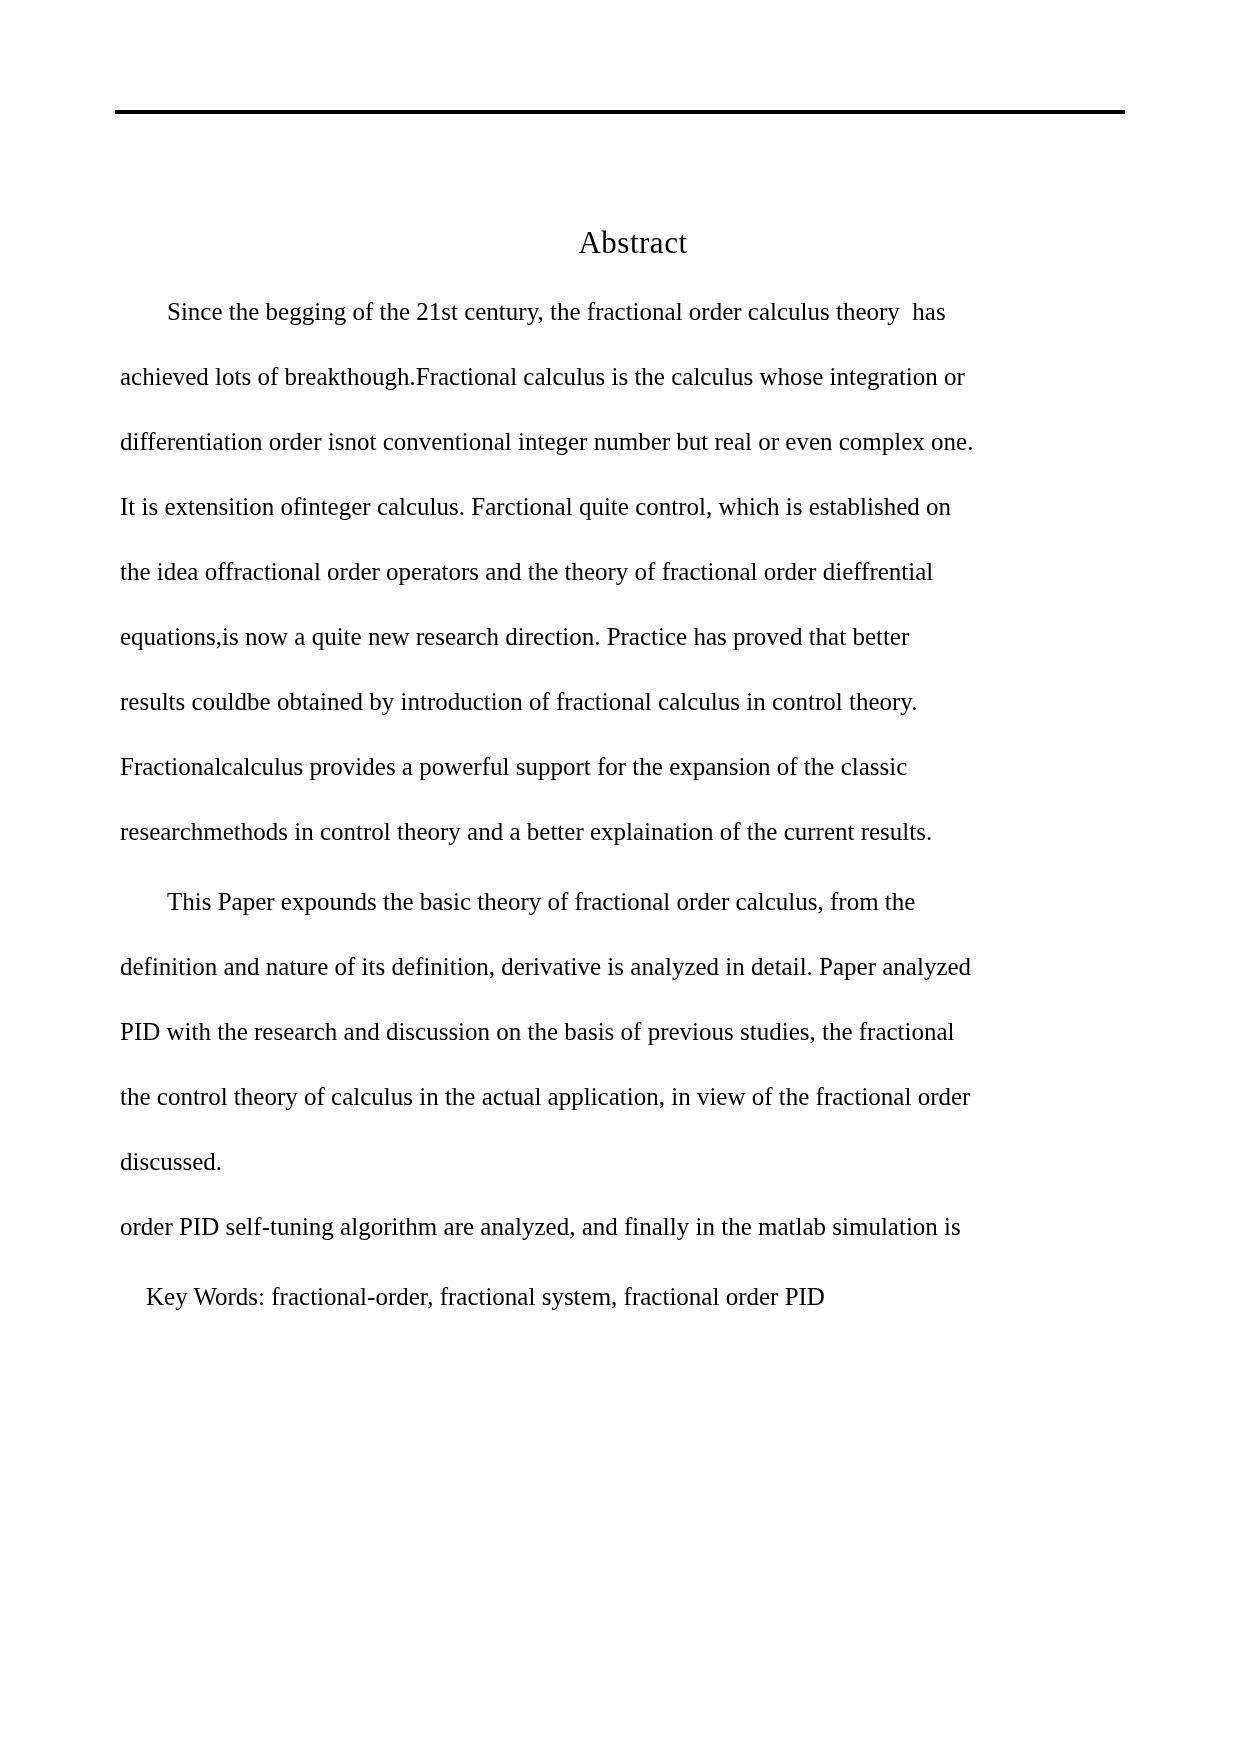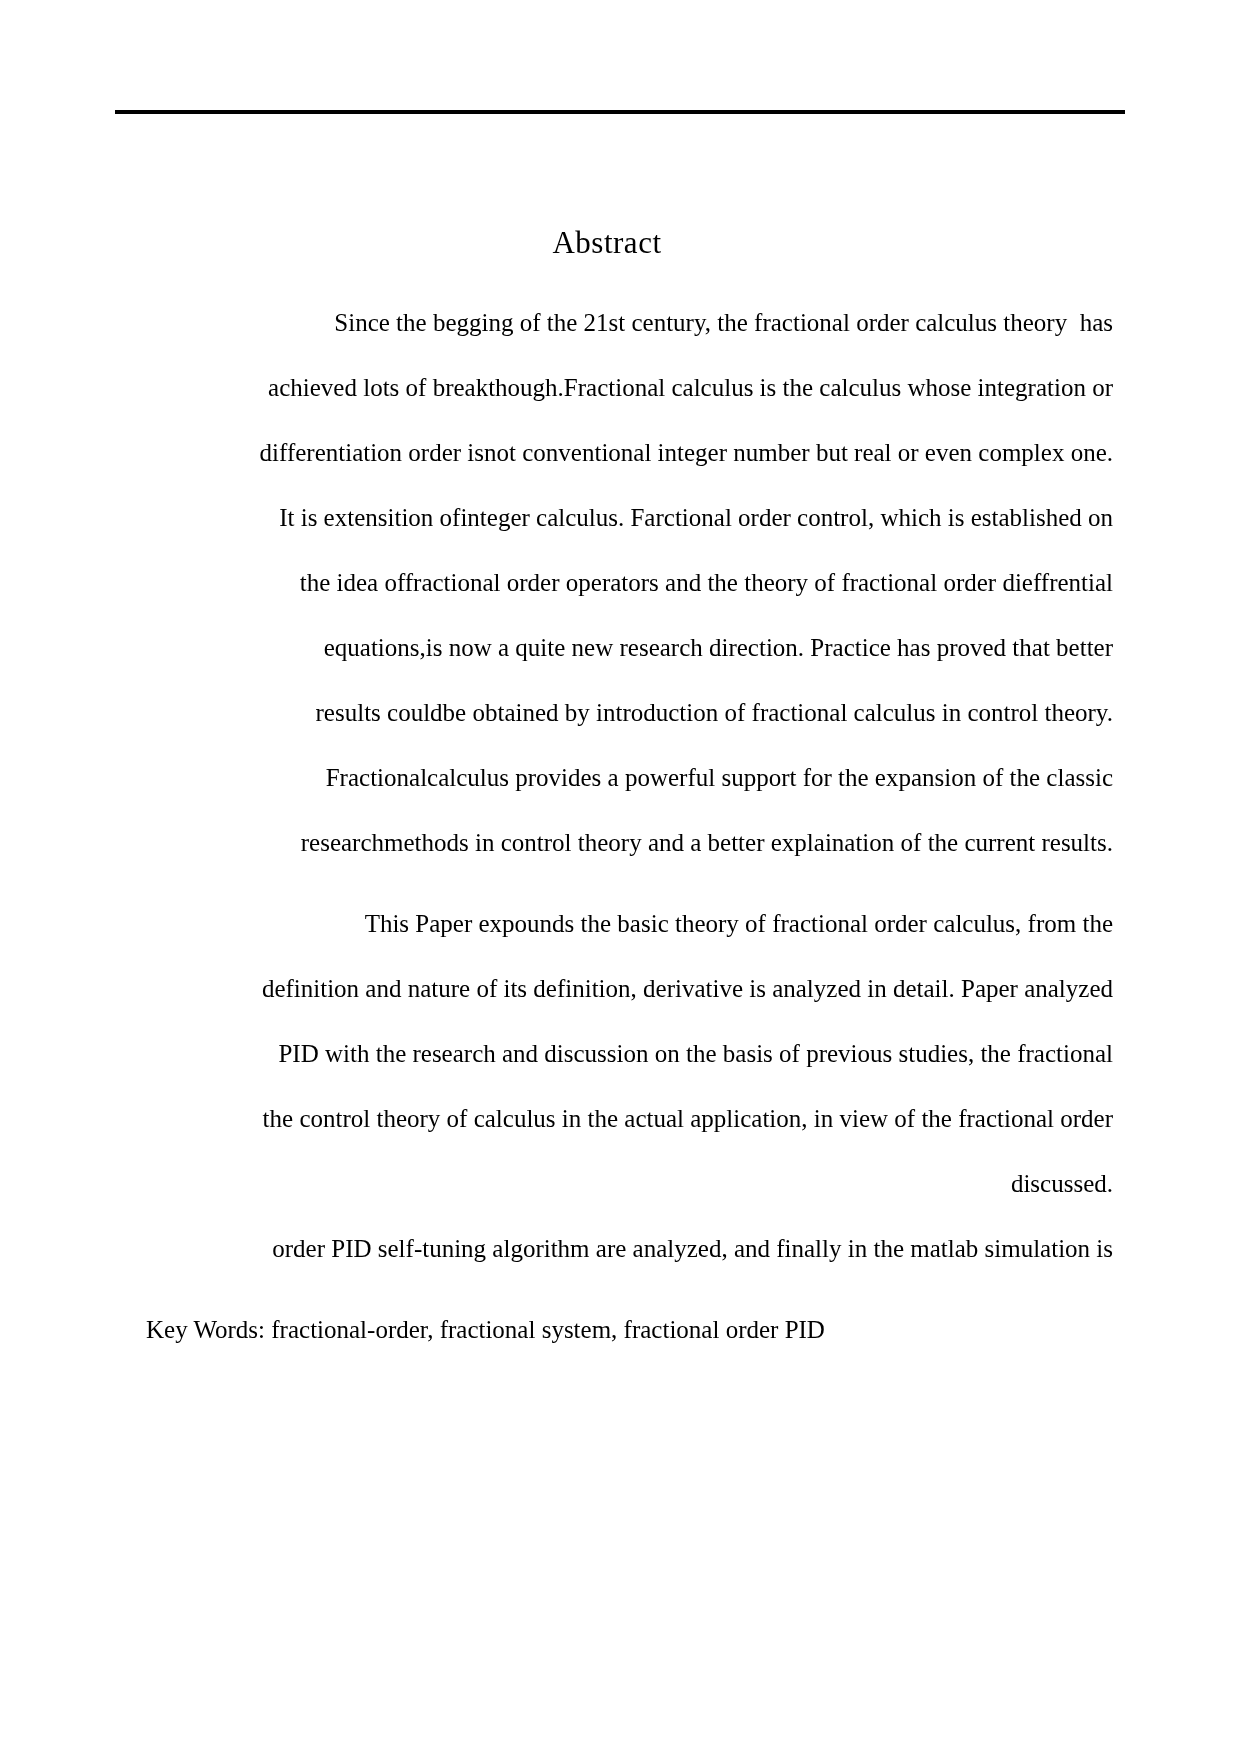--- a/index.html
+++ b/index.html
@@ -19,39 +19,38 @@
   .header-rule {
     position: absolute;
     left: 115px;
     top: 110px;
     width: 1010px;
     height: 4px;
     background: #000000;
   }
   .doc-title {
     position: absolute;
-    left: 102px;
+    left: 128px;
     top: 223px;
     width: 1010px;
     margin: 0;
     text-align: center;
     font-size: 31px;
     font-weight: 400;
     line-height: 40px;
     letter-spacing: 0.5px;
   }
   .doc-body {
     position: absolute;
     left: 115px;
     top: 274px;
     width: 1014px;
   }
   .para {
-    margin: 16px;
-    text-align: right;
+    margin: 5px;
   }
   .line {
     height: 65px;
     line-height: 65px;
     font-size: 25px;
     white-space: pre;      
     overflow: visible;
   }
   .para .line.first {
     text-indent: 47px;
@@ -69,21 +68,21 @@
 
 <div class="page">
   <div class="header-rule"></div>
   <h1 class="doc-title">Abstract</h1>
   <div class="doc-body">
     <div id="paragraphs">
         <div class="para">
           <div class="line first">Since the begging of the 21st century, the fractional order calculus theory  has</div>
           <div class="line">achieved lots of breakthough.Fractional calculus is the calculus whose integration or</div>
           <div class="line">differentiation order isnot conventional integer number but real or even complex one.</div>
-          <div class="line">It is extensition ofinteger calculus. Farctional order control, which is established on</div>
+          <div class="line">It is extensition ofinteger calculus. Farctional quite control, which is established on</div>
           <div class="line">the idea offractional order operators and the theory of fractional order dieffrential</div>
           <div class="line">equations,is now a quite new research direction. Practice has proved that better</div>
           <div class="line">results couldbe obtained by introduction of fractional calculus in control theory.</div>
           <div class="line">Fractionalcalculus provides a powerful support for the expansion of the classic</div>
           <div class="line">researchmethods in control theory and a better explaination of the current results.</div>
         </div>
         <div class="para">
           <div class="line first">This Paper expounds the basic theory of fractional order calculus, from the</div>
           <div class="line">definition and nature of its definition, derivative is analyzed in detail. Paper analyzed</div>
           <div class="line">PID with the research and discussion on the basis of previous studies, the fractional</div>

